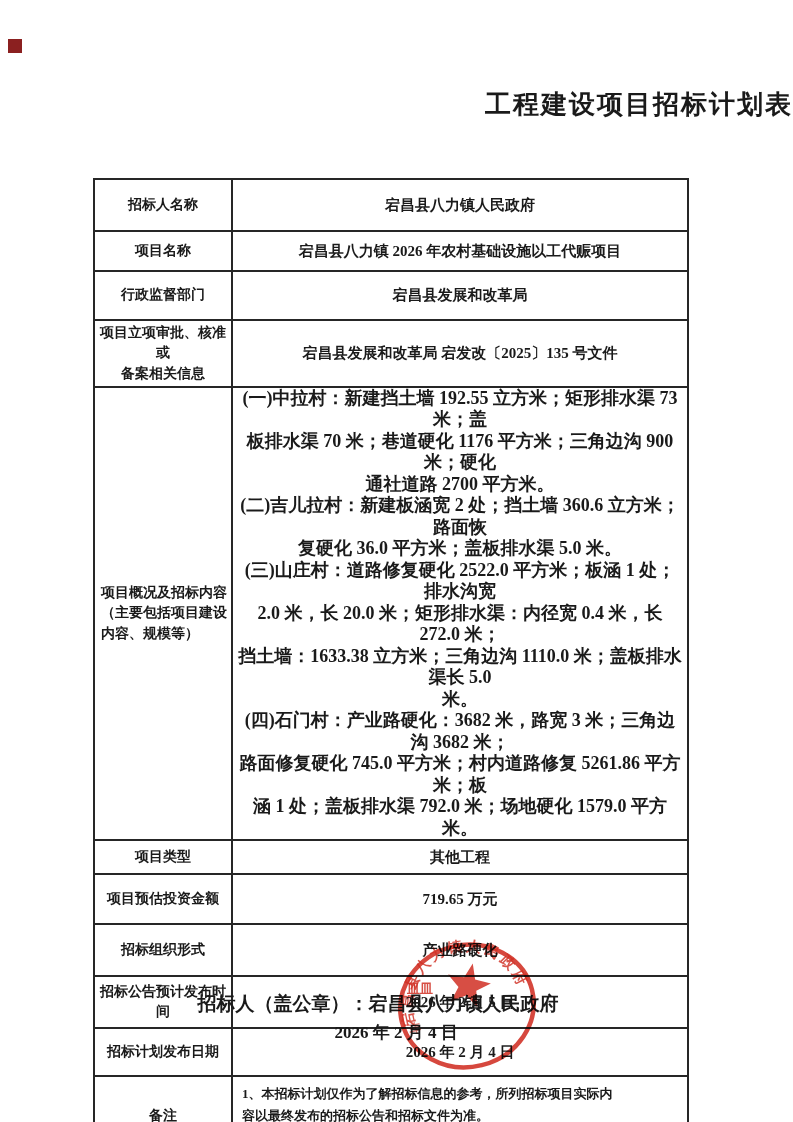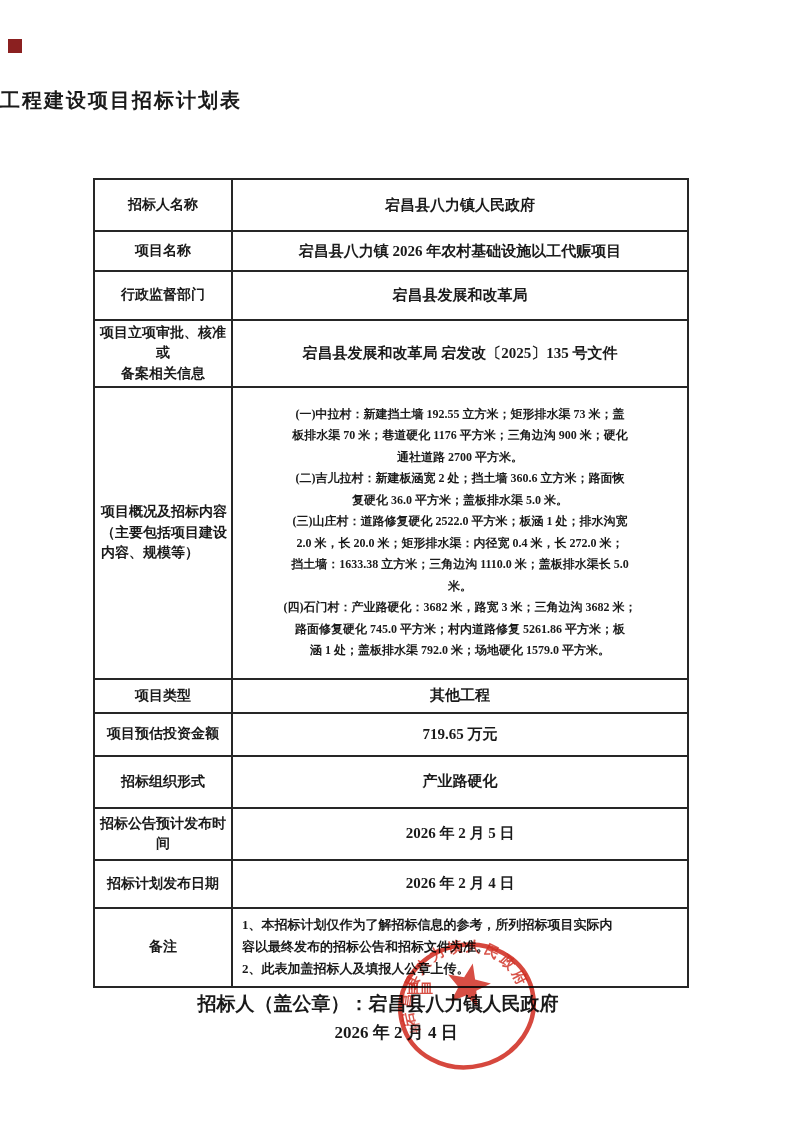--- a/index.html
+++ b/index.html
@@ -4,38 +4,38 @@
 <style>
   html,body { margin:0; padding:0; background:#ffffff; }
   .page {
     position:relative; width:793px; height:1122px; background:#ffffff;
     font-family:"Liberation Serif","DejaVu Serif",serif; color:#1a1a1a;
     overflow:hidden;
   }
   .corner-mark { position:absolute; left:8px; top:39px; width:14px; height:14px; background:#8b2020; }
   .title {
     position:absolute; top:87px; left:0; width:100%; margin:0;
-    text-align:left; font-size:20px; font-weight:bold; letter-spacing:2px;
+    text-align:right; font-size:26px; font-weight:bold; letter-spacing:2px;
   }
   table.plan-table {
     position:absolute; left:93px; top:132px; width:594px;
     border-collapse:collapse; table-layout:fixed;margin-top:46px;
   }
   .plan-table td {
     border:2px solid #262626; vertical-align:middle; font-weight:bold;
     white-space:pre-line; overflow:hidden;
   }
   .lbl { text-align:center; font-size:14px; line-height:1.45; padding:2px 4px; }
   .val { text-align:center; font-size:15px; line-height:1.4; padding:2px 6px; }
   .lbl-left { text-align:left; padding-left:6px; }
-  .val-multi { font-size:12px; line-height:21.5px; padding:16px 3px; }
+  .val-multi { font-size:18px; line-height:21.5px; padding:0 3px; }
   .val-left { text-align:left; font-size:13px; line-height:22px; padding:2px 6px 2px 9px; }
   tr.r0 { height:52px; } tr.r1 { height:40px; } tr.r2 { height:49px; }
   tr.r3 { height:54px; } tr.r4 { height:259px; } tr.r5 { height:34px; }
-  tr.r6 { height:43px; } tr.r7 { height:52px; } tr.r8 { height:57px; }
+  tr.r6 { height:50px; } tr.r7 { height:52px; } tr.r8 { height:57px; }
   tr.r9 { height:52px; } tr.r10 { height:48px; } tr.r11 { height:79px; }
   .footer {
     position:absolute; left:93px; top:991px; width:594px;
     text-align:center; font-weight:bold;
   }
   .sig-line  { font-size:19px; transform:translateX(-12px); }
   .date-line { font-size:17px; margin-top:4px; transform:translateX(6px); }
   .seal { position:absolute; left:382px; top:926px; mix-blend-mode:multiply; }
   .seal text { font-weight:bold; font-family:"Liberation Serif","DejaVu Serif",serif; }
 </style>

